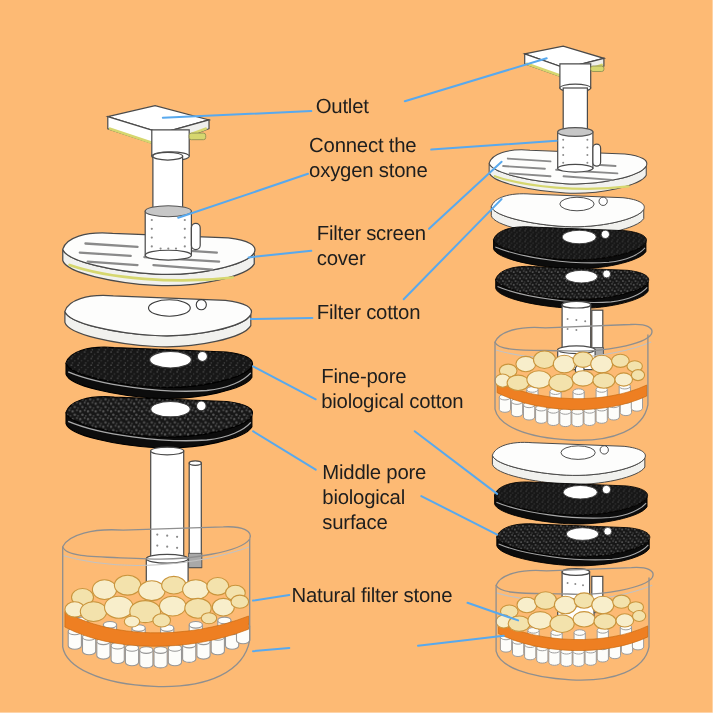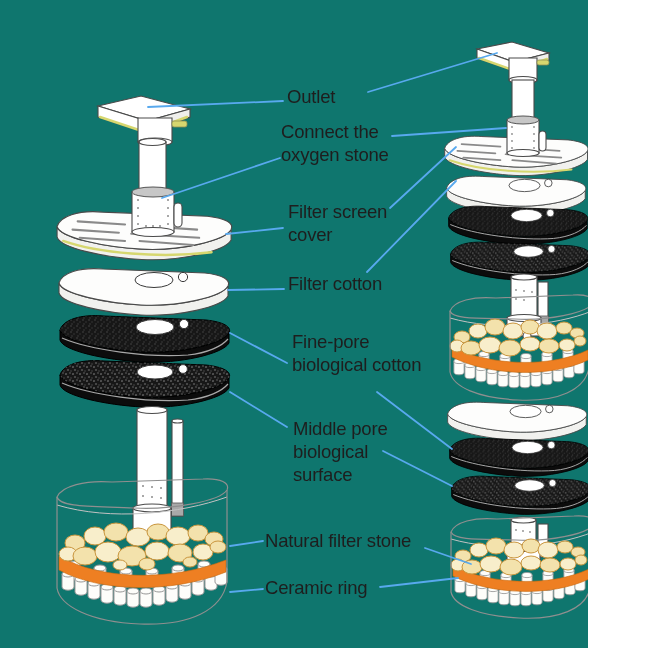--- a/index.html
+++ b/index.html
@@ -1,16 +1,16 @@
 <!DOCTYPE html>
 <html style="--leader-blue: #58a9ee; --accent-yellow: #d6d76f; --stone-fill: #f3e2ac; --stone-stroke: #c9953d; --orange: #ee7f22; --pad-black: #171717;"><head>
 <meta charset="utf-8">
 <style>
   html,body{margin:0;padding:0;background:#fff;}
-  #canvas{position:relative;width:588px;height:648px;background:#0f766e;overflow:hidden;
+  #canvas{position:relative;width:648px;height:648px;background:#fdba74;overflow:hidden;
           font-family:"Liberation Sans", sans-serif;}
   #art{position:absolute;left:0;top:0;}
   .label{position:absolute;color:#1e1e1e;font-size:18.5px;line-height:23px;letter-spacing:-0.2px;}
   .nowrap{white-space:nowrap;}
 
   
   .outline{stroke:#4a4a4a;stroke-width:1.1;fill:#ffffff;}
   .shade{stroke:#4a4a4a;stroke-width:1.1;fill:#efefec;}
   .glass{stroke:#8f8f8f;stroke-width:1.2;fill:none;}
   .faint{stroke:#c2c2c2;stroke-width:1;fill:none;}
@@ -405,15 +405,14 @@
 <div class="label" style="left:288px;top:200px;width:122px;">Filter screen cover</div>
 
 <div class="label nowrap" style="left:288px;top:272px;">Filter cotton</div>
 
 <div class="label" style="left:292px;top:330px;width:152px;">Fine-pore biological cotton</div>
 
 <div class="label nowrap" style="left:265px;top:529px;">Natural filter stone</div>
 
 <div class="label" style="left:293px;top:417px;width:112px;">Middle pore biological surface</div>
 
-<div class="label nowrap" style="left:265px;top:576px;">Ceramic ring</div>
 
 </div>
 
 </body></html>

